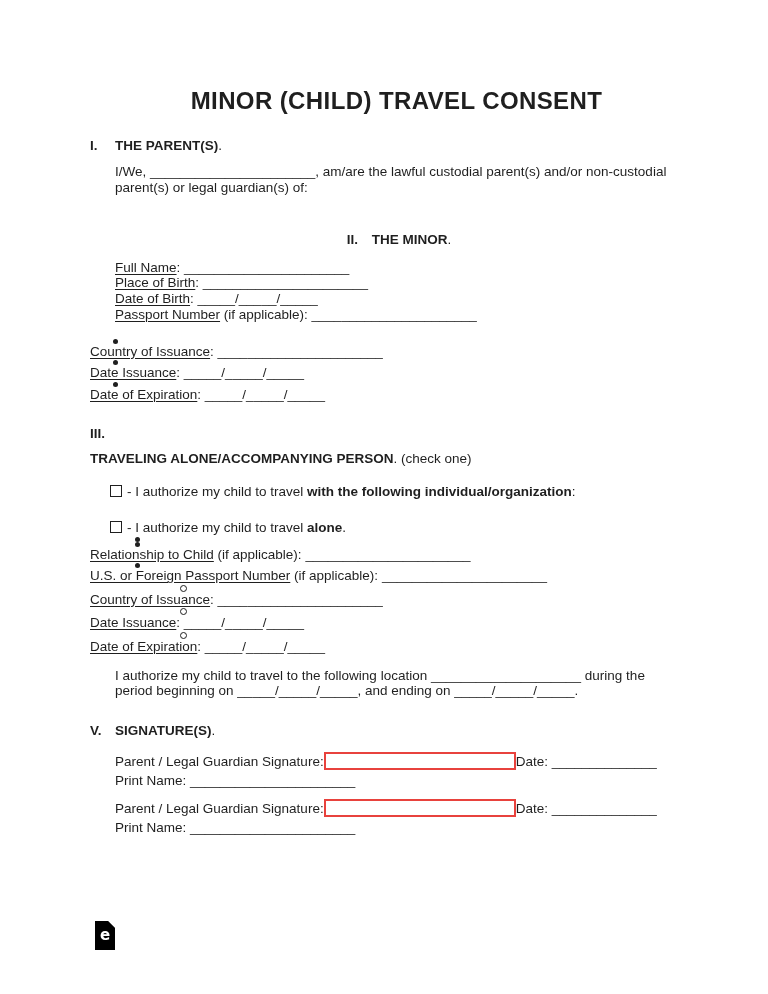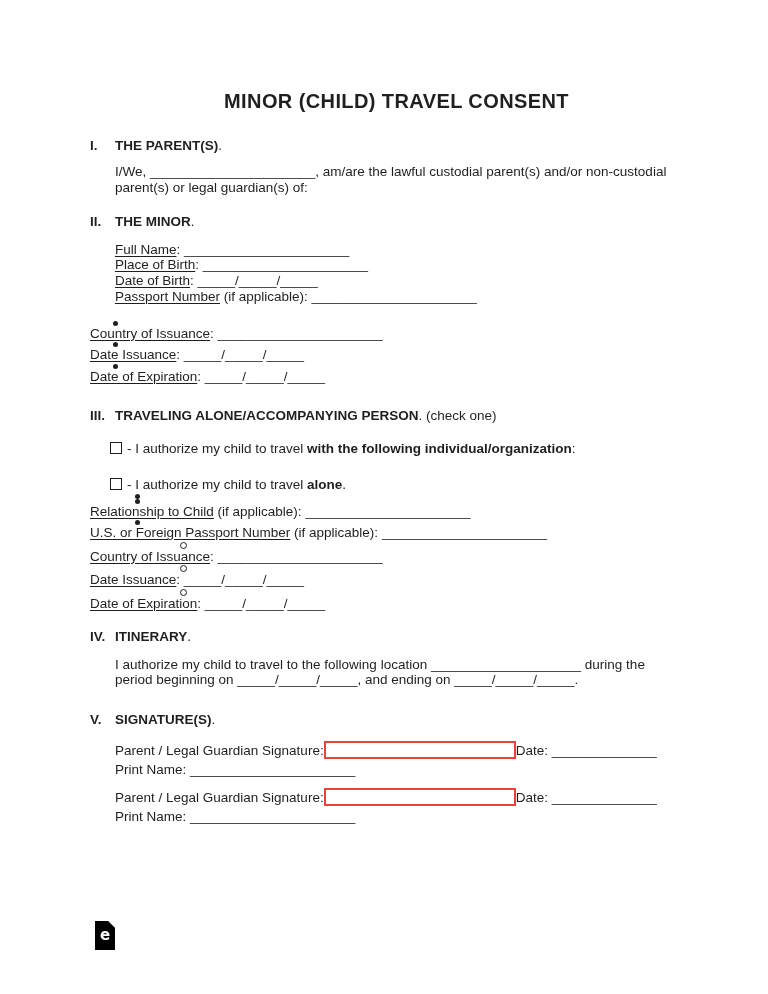--- a/index.html
+++ b/index.html
@@ -4,21 +4,21 @@
 <style>
   html,body{margin:0;padding:0;}
   body{
     width:768px;height:994px;background:#ffffff;
     font-family:"Liberation Sans","DejaVu Sans",sans-serif;
     font-size:13.5px;color:#1f1f1f;
   }
   .page{position:relative;width:768px;height:994px;overflow:hidden;background:#fff;}
   .content{padding-left:90px;padding-right:60px;}
   .doc-title{
-    margin-top:90px;text-align:center;font-weight:bold;font-size:20px;
+    margin-top:90px;text-align:center;font-weight:bold;font-size:24px;
     letter-spacing:0.4px;line-height:22px;width:613px;
   }
   .sec-heading{display:flex;font-weight:bold;line-height:16px;}
   .sec-heading .num{width:25px;flex:0 0 25px;}
   .sec-heading .suffix{font-weight:normal;}
   .body-block{margin-left:25px;width:553px;line-height:15.8px;}
   .tight{line-height:15.8px;}
   .ul-line{display:flex;line-height:16.6px;flex-direction:column;}
   .ul-line .marker{flex:0 0 auto;display:flex;align-items:center;}
   .disc{display:inline-block;width:5px;height:5px;border-radius:50%;background:#1f1f1f;}
@@ -49,24 +49,24 @@
     font-size:15px;line-height:15px;font-family:"DejaVu Sans",sans-serif;
   }
   .eforms-logo .fold{
     position:absolute;top:0;right:0;width:0;height:0;
     border-style:solid;border-width:0 7px 7px 0;
     border-color:transparent transparent #000 transparent;
   }
   
   .mt-sec1{margin-top:26px;}
   .mt-para1{margin-top:10px;}
-  .mt-sec2{margin-top:18px;}
+  .mt-sec2{margin-top:36px;justify-content:center;}
   .mt-fields{margin-top:12px;}
   .mt-bullets2{margin-top:16px;}
-  .mt-sec3{margin-top:22px;}
+  .mt-sec3{margin-top:22px;flex-direction:column;}
   .mt-cb1{margin-top:20px;}
   .mt-cb2{margin-top:17px;}
   .mt-bullets3{margin-top:1px;}
   .mt-sec4{margin-top:16px;}
   .mt-para4{margin-top:12px;}
   .mt-sec5{margin-top:24px;}
   .mt-sig1{margin-top:12px;}
   .mt-sig2{margin-top:9px;}
 </style>
 </head>
@@ -151,24 +151,20 @@
           <span><span class="u">Date Issuance</span><span>: </span><span>_____/_____/_____</span></span>
         </div>
       <div class="ul-line">
           <span class="marker m-l2">
             <span class="circ"></span>
           </span>
           <span><span class="u">Date of Expiration</span><span>: </span><span>_____/_____/_____</span></span>
         </div>
     </div>
 
-    <div class="sec-heading mt-sec4">
-      <span class="num">IV.</span>
-      <span><span>ITINERARY</span><span class="suffix">.</span></span>
-    </div>
     <div class="body-block mt-para4"><span>I authorize my child to travel to the following location </span><span>____________________</span><span> during the period beginning on </span><span>_____/_____/_____</span><span>, and ending on </span><span>_____/_____/_____</span><span>.</span></div>
 
     <div class="sec-heading mt-sec5">
       <span class="num">V.</span>
       <span><span>SIGNATURE(S)</span><span class="suffix">.</span></span>
     </div>
 
     <div class="body-block mt-sig1">
       <div class="sig-row"><span>Parent / Legal Guardian Signature:</span><span class="sig-field"></span><span>Date: </span><span>______________</span></div>
       <div class="print-row"><span>Print Name: </span><span>______________________</span></div>

